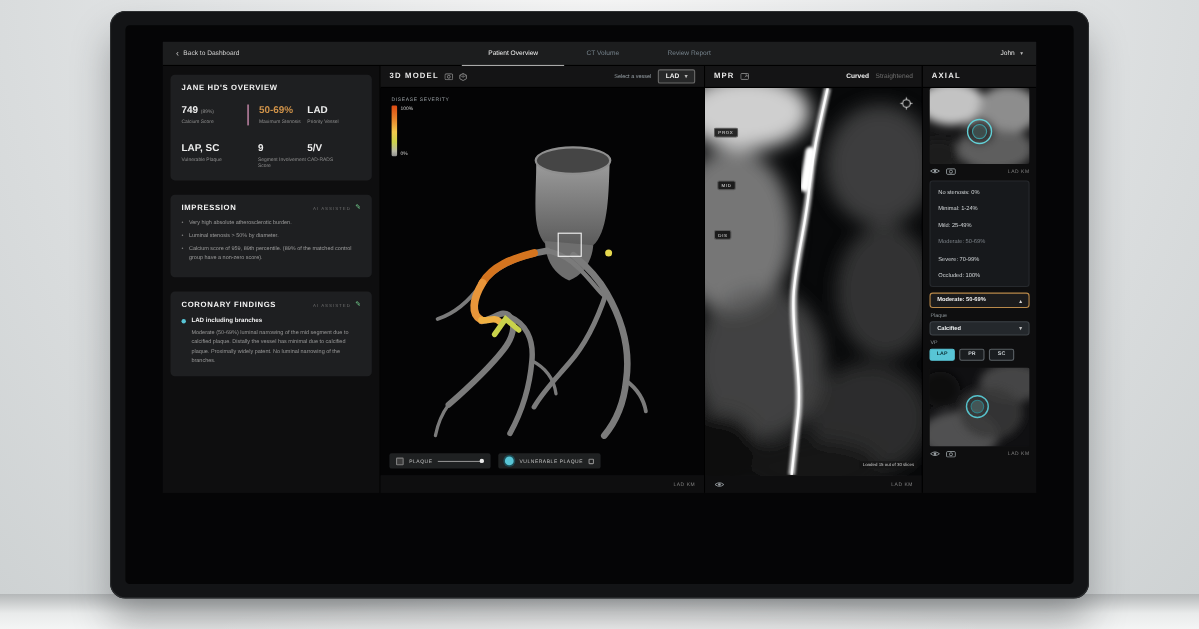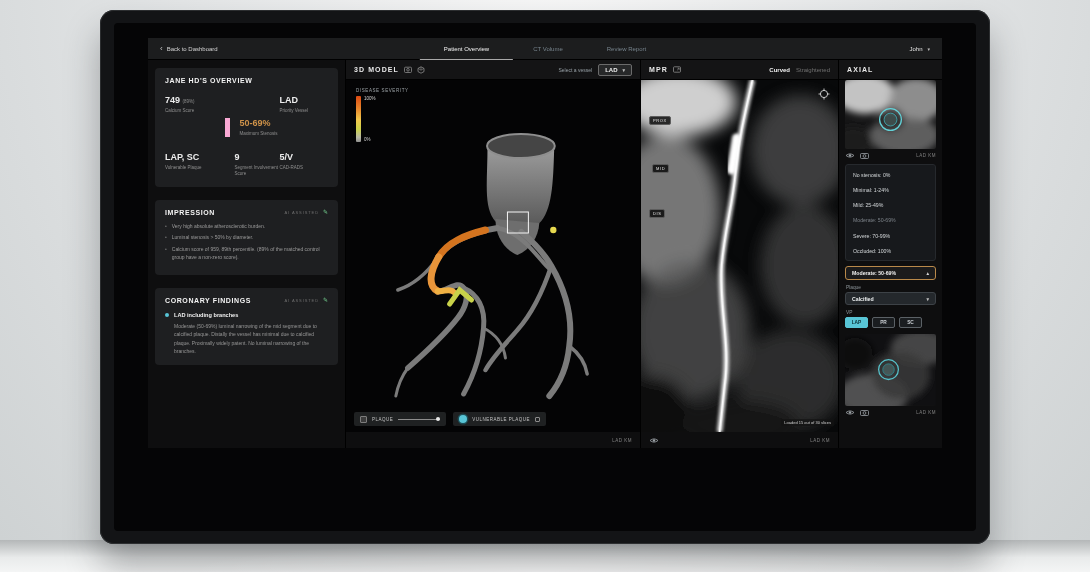--- a/index.html
+++ b/index.html
@@ -44,21 +44,21 @@
 
   
   .card { background:#1e1f21; border-radius:4px; margin:0 7px 13px 7px; padding:9px 10px; }
   .card-head { display:flex; justify-content:space-between; align-items:center; }
   .card-title { font-size:7px; font-weight:bold; letter-spacing:.6px; color:#f3f3f3; }
   .ai-badge { display:flex; align-items:center; gap:4px; }
   .ai-text { font-size:4px; letter-spacing:.9px; color:#6f6f6f; }
   .pencil { font-size:6px; color:#6ec487; line-height:6px; }
 
   .stats { display:grid; grid-template-columns:1.12fr 1fr .9fr; row-gap:15px; margin-top:11px; }
-  .stat.divided { border-left:5px solid #f9a8d4; padding-left:9px;margin-top:23px; }
+  .stat.divided { border-left:1px solid #f9a8d4; padding-left:9px; }
   .stat-value { font-size:9px; font-weight:bold; color:#ededed; white-space:nowrap; }
   .stat-suffix { font-size:4.5px; color:#8d8d8d; font-weight:normal; }
   .stat-value.orange { color:#cf9249; }
   .stat-label { font-size:4.5px; color:#8f8f8f; margin-top:2.5px; line-height:1.45; max-width:52px; }
 
   .bullets { list-style:none; margin-top:7px; }
   .bullets li { display:flex; gap:5px; font-size:5px; color:#9b9b9b; line-height:1.55; margin-bottom:4px; }
   .bullets li::before { content:"•"; color:#7a7a7a; }
 
   .finding-item { display:flex; align-items:center; gap:5px; margin:8px 0 4px; }

